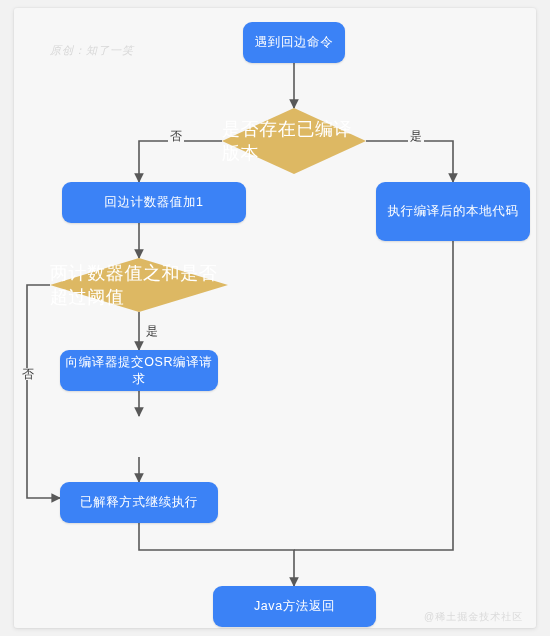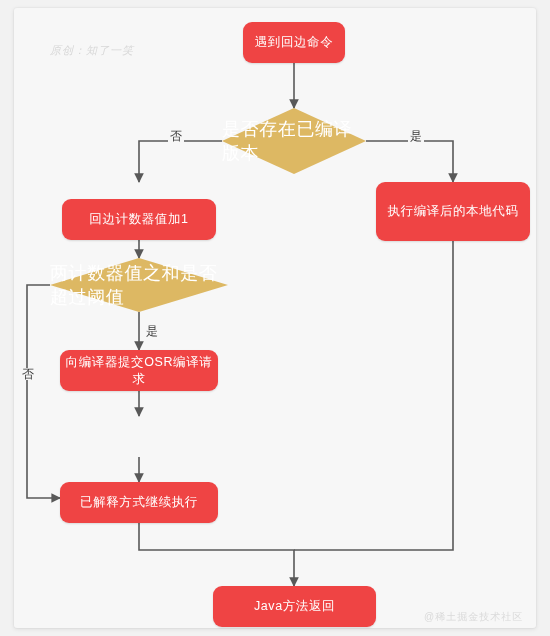--- a/index.html
+++ b/index.html
@@ -50,21 +50,21 @@
   .node {
     position: absolute;
     display: flex;
     align-items: center;
     justify-content: center;
     box-sizing: border-box;
     text-align: center;
   }
   .box {
     border-radius: 9px;
-    background: #ef4444;
+    background: #3b82f6;
     color: #ffffff;
     font-size: 12.5px;
     letter-spacing: 0.6px;
     font-weight: 500;
     box-shadow: 0 1px 2px rgba(0,0,0,0.12);
   }
   .diamond-wrap {
     position: absolute;
   }
   .diamond-shape {
@@ -141,21 +141,21 @@
     <span>遇到回边命令</span>
   </div>
 
   <div class="diamond-wrap" style="left:222px; top:108px; width:144px; height:66px;">
     <svg class="diamond-shape" viewBox="0 0 144 66" preserveAspectRatio="none">
       <polygon points="72,0 144,33 72,66 0,33" fill="#ddb863"></polygon>
     </svg>
     <div class="diamond-label">是否存在已编译版本</div>
   </div>
 
-  <div class="node box" style="left:62px; top:182px; width:154px; height:41px;margin-top:17px;">
+  <div class="node box" style="left:62px; top:182px; width:184px; height:41px;">
     <span>回边计数器值加1</span>
   </div>
 
   <div class="node box" style="left:376px; top:182px; width:154px; height:59px;">
     <span>执行编译后的本地代码</span>
   </div>
 
   <div class="diamond-wrap" style="left:50px; top:258px; width:178px; height:54px;">
     <svg class="diamond-shape" viewBox="0 0 178 54" preserveAspectRatio="none">
       <polygon points="89,0 178,27 89,54 0,27" fill="#ddb863"></polygon>

